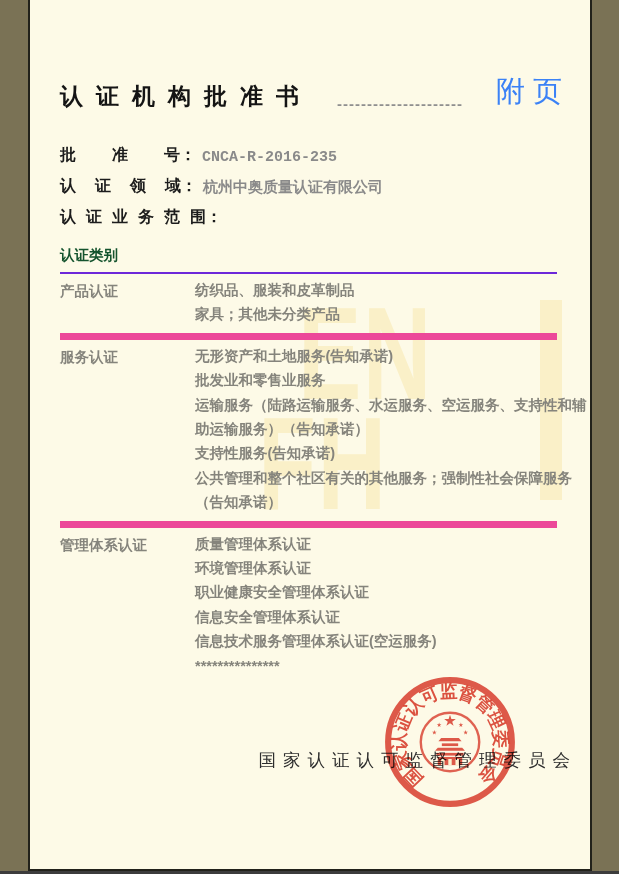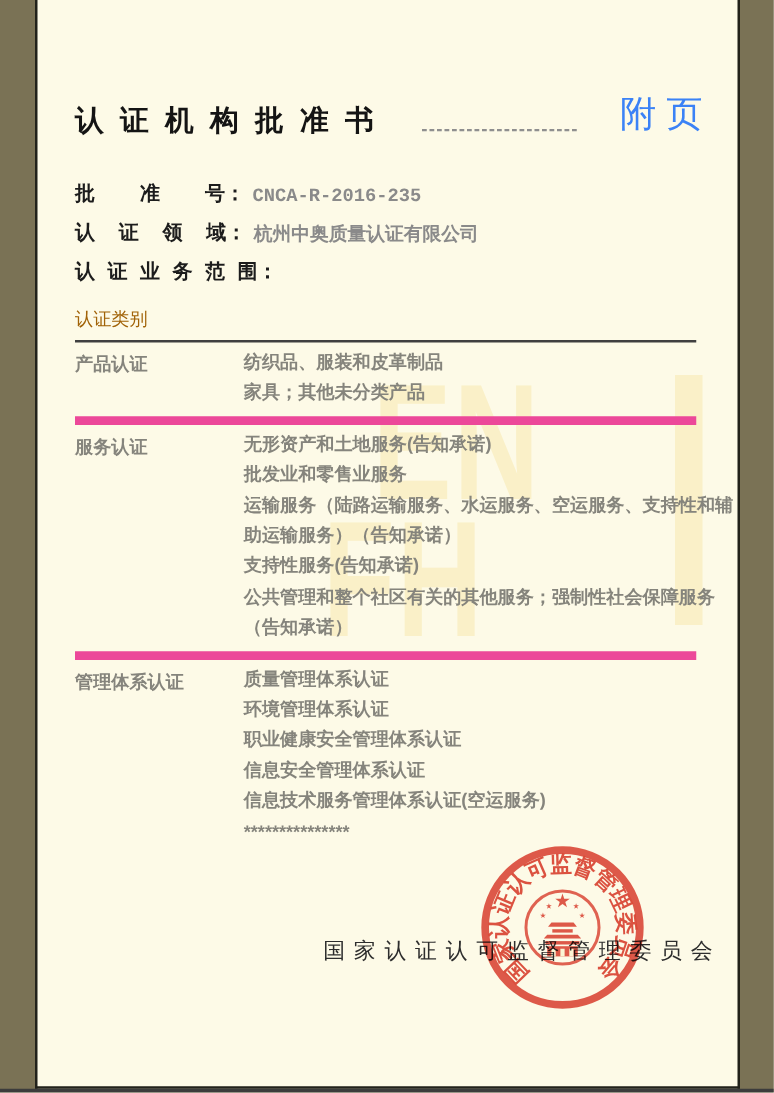--- a/index.html
+++ b/index.html
@@ -54,22 +54,22 @@
   .f-scope .lbl { letter-spacing:10px; }
   .f-scope .colon { margin-left:-10px; }
   .field .colon { font-size:16px; font-weight:bold; color:#1c1c1c; }
   .field .val { margin-left:6px; font-size:15px; font-weight:bold; color:#8a8a8a; }
   .val-mono { font-family:"Liberation Mono", monospace; font-size:15px; }
   
   .scope-table { position:absolute; left:30px; top:243px; width:497px; z-index:1; }
   .t-head {
     display:grid; grid-template-columns:135px 1fr;
     padding:3px 0 7px 0;
-    border-bottom:2px solid #404040;
-    font-size:14.5px; font-weight:normal; color:#a16207;
+    border-bottom:2px solid #6d28d9;
+    font-size:14.5px; font-weight:bold; color:#14532d;
   }
   .t-group { display:grid; grid-template-columns:135px 1fr; padding:4px 0 6px 0; }
   .t-group.bordered { border-bottom:7px solid #ec4899; }
   .t-cat { font-size:14.5px; font-weight:bold; color:#85847c; padding-top:4px; }
   .t-line { font-size:14.5px; font-weight:bold; color:#85847c; line-height:24.4px; white-space:nowrap; }
   
   .authority {
     position:absolute; right:13px; top:748px; z-index:2;
     font-family:"Liberation Serif", serif;
     font-size:17.5px; color:#2d2d2d; letter-spacing:7px; white-space:nowrap;

